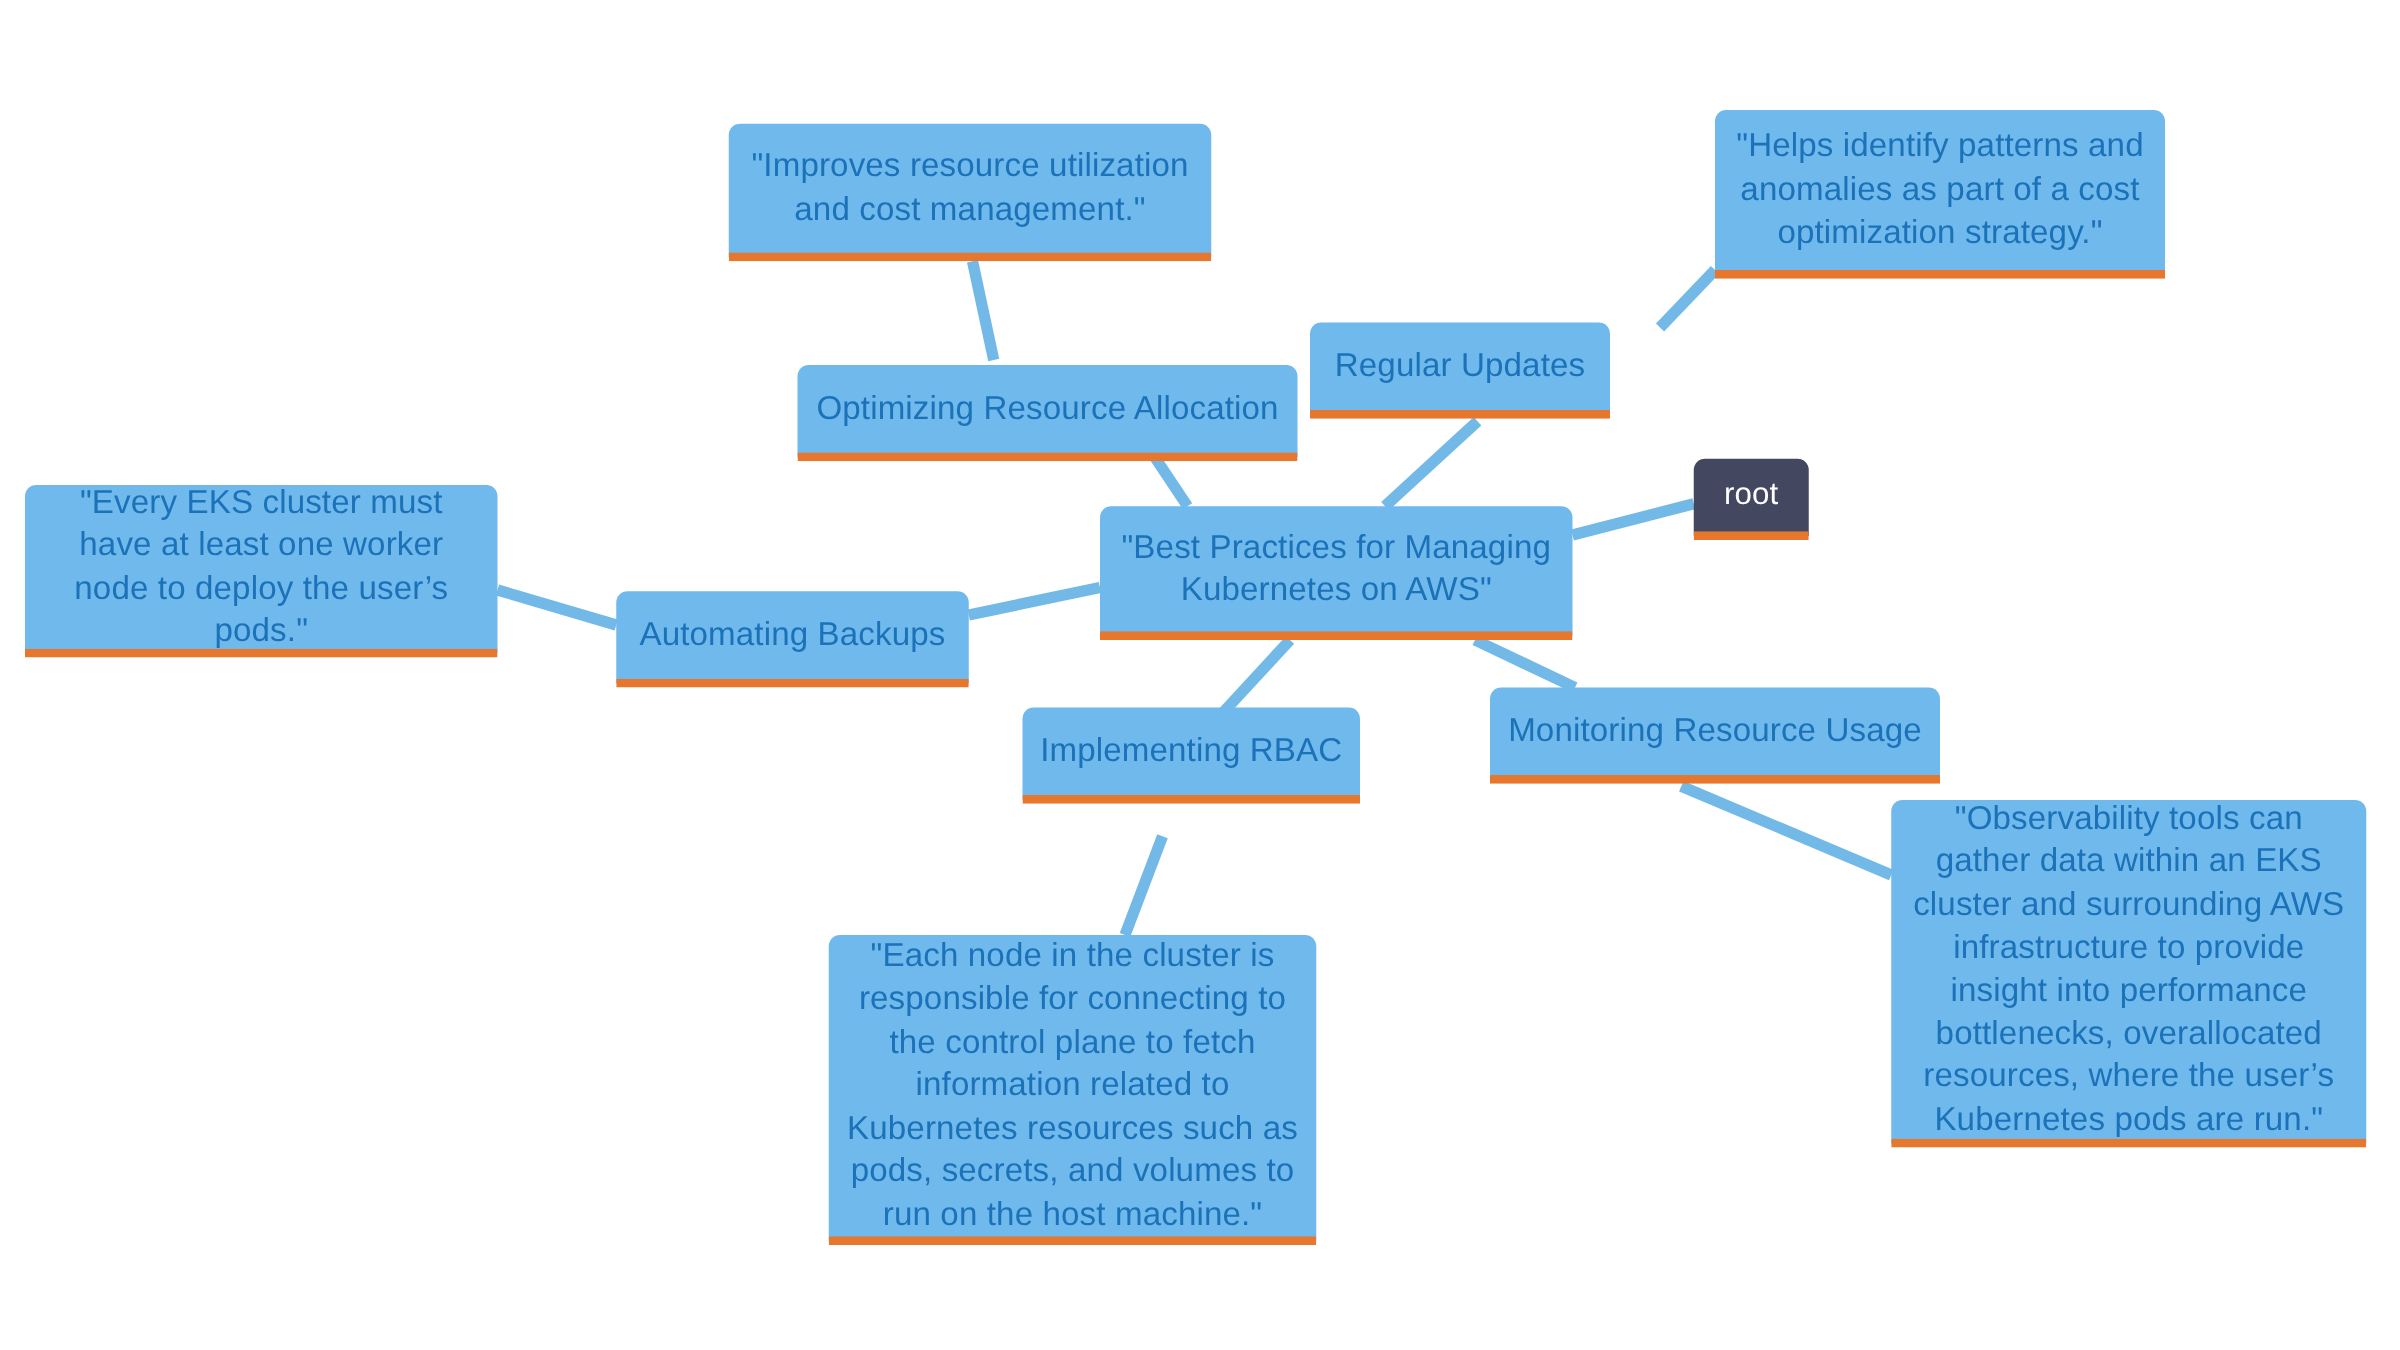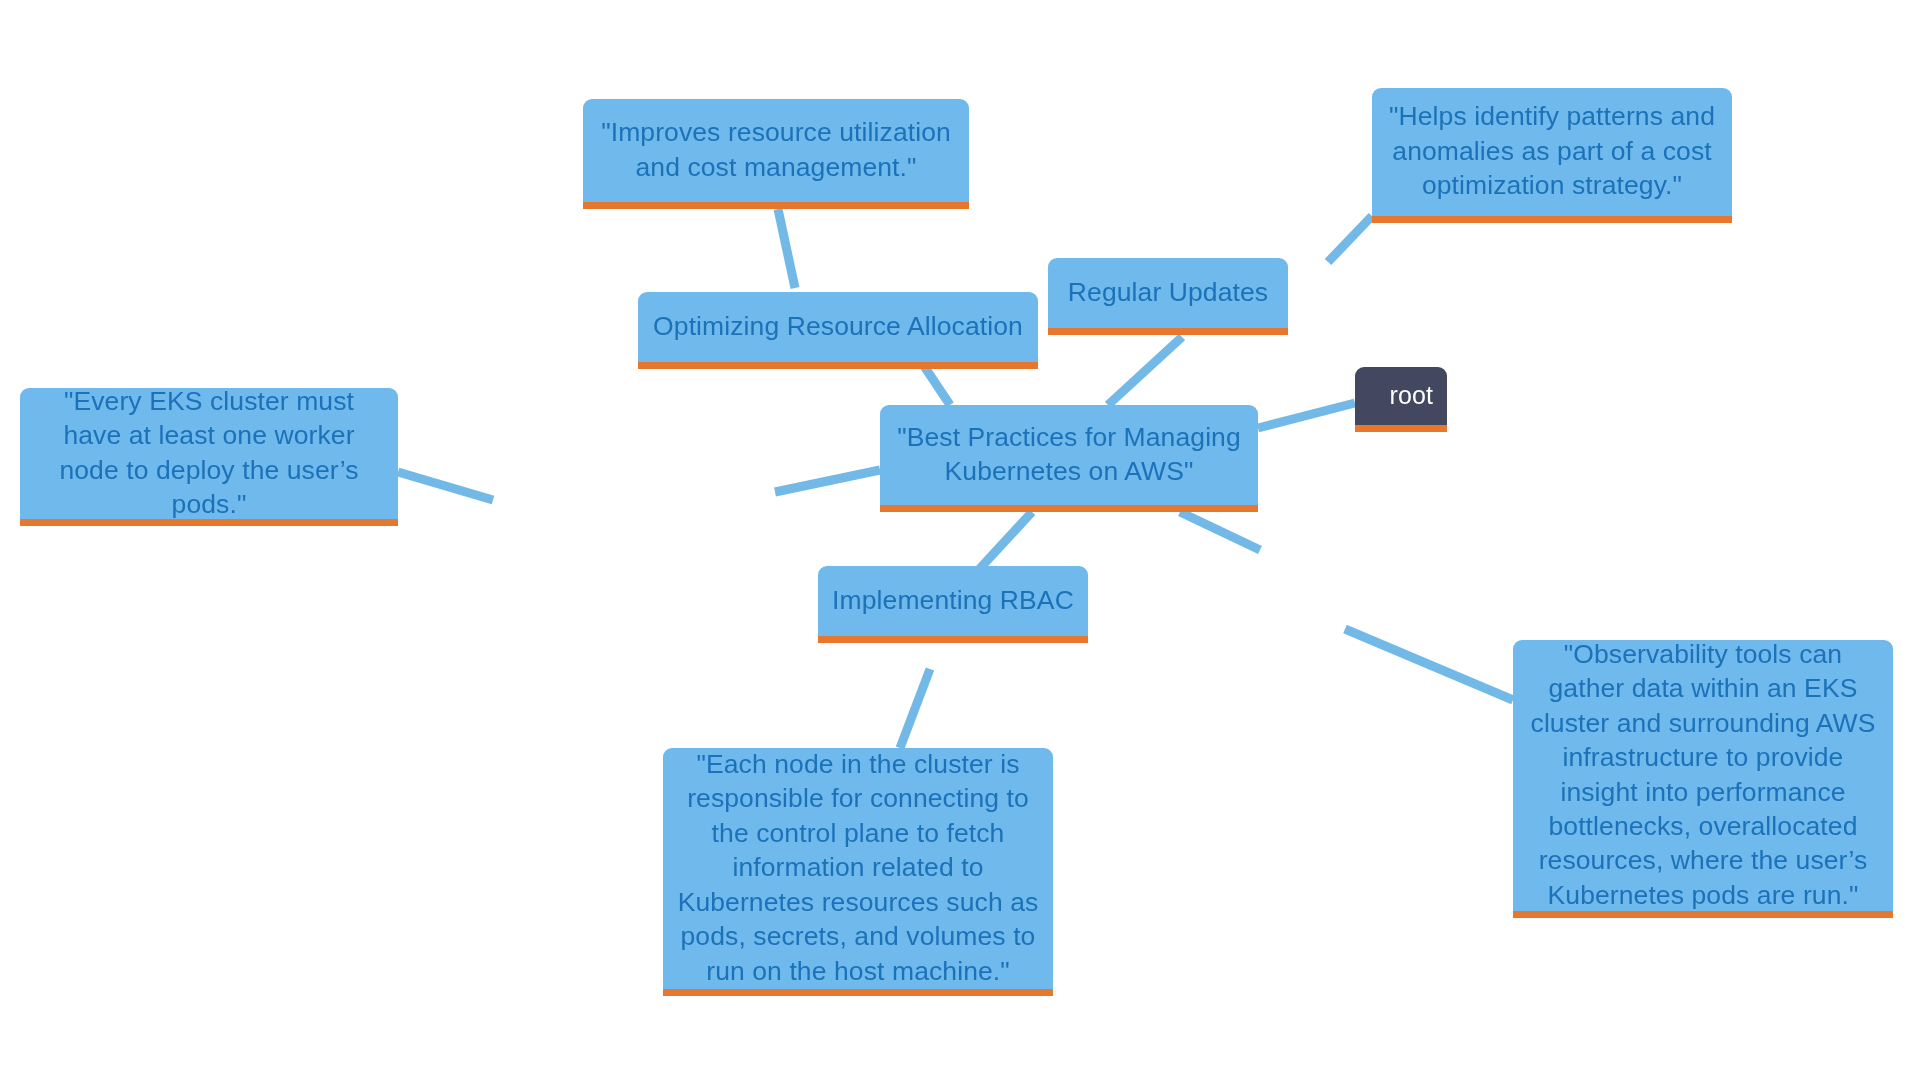--- a/index.html
+++ b/index.html
@@ -98,37 +98,43 @@
   </div>
 
   <div class="node size-lg" style="left:590px; top:292px; width:400px; height:77px;margin-left:48px;">
     <span class="node-text">Optimizing Resource Allocation</span>
   </div>
 
   <div class="node size-lg" style="left:1048px; top:258px; width:240px; height:77px;">
     <span class="node-text">Regular Updates</span>
   </div>
 
-  <div class="node root size-root" style="left:1355px; top:367px; width:92px; height:65px;text-align:right;">
+  <div class="node root size-root" style="left:1355px; top:367px; width:92px; height:65px;">
     <span class="node-text">root</span>
   </div>
 
   <div class="node size-lg" style="left:880px; top:405px; width:378px; height:107px;">
     <span class="node-text">"Best Practices for Managing Kubernetes on AWS"</span>
   </div>
 
   <div class="node size-lg" style="left:20px; top:388px; width:378px; height:138px;">
     <span class="node-text">"Every EKS cluster must have at least one worker node to deploy the user’s pods."</span>
   </div>
 
+  <div class="node size-lg" style="left:493px; top:473px; width:282px; height:77px;">
+    <span class="node-text">Automating Backups</span>
+  </div>
 
   <div class="node size-lg" style="left:818px; top:566px; width:270px; height:77px;">
     <span class="node-text">Implementing RBAC</span>
   </div>
 
+  <div class="node size-lg" style="left:1192px; top:550px; width:360px; height:77px;">
+    <span class="node-text">Monitoring Resource Usage</span>
+  </div>
 
   <div class="node size-lg" style="left:663px; top:748px; width:390px; height:248px;">
     <span class="node-text">"Each node in the cluster is responsible for connecting to the control plane to fetch information related to Kubernetes resources such as pods, secrets, and volumes to run on the host machine."</span>
   </div>
 
   <div class="node size-lg" style="left:1513px; top:640px; width:380px; height:278px;">
     <span class="node-text">"Observability tools can gather data within an EKS cluster and surrounding AWS infrastructure to provide insight into performance bottlenecks, overallocated resources, where the user’s Kubernetes pods are run."</span>
   </div>
 
 </div>

